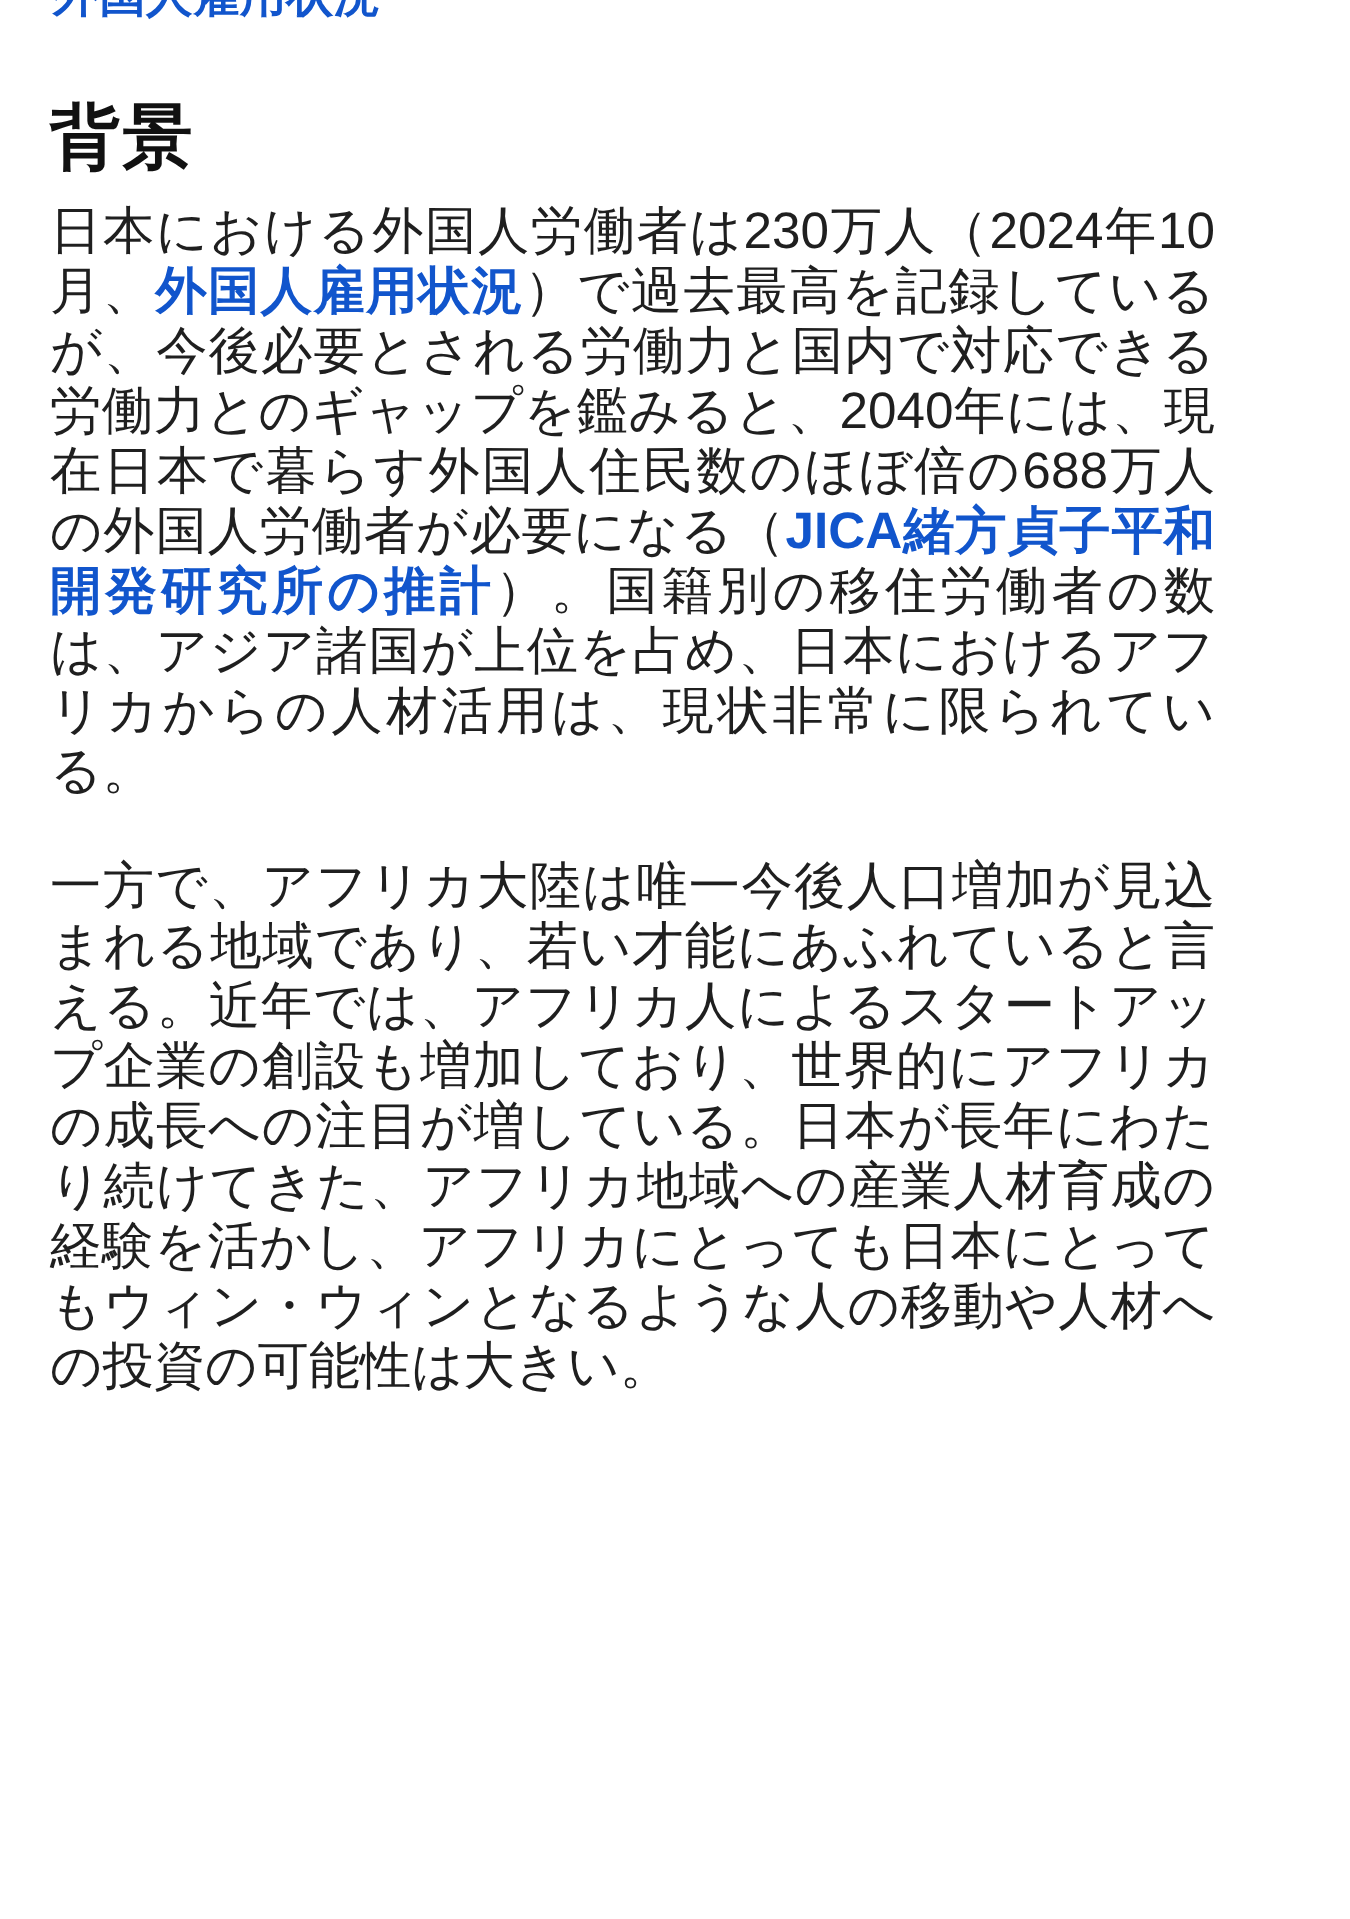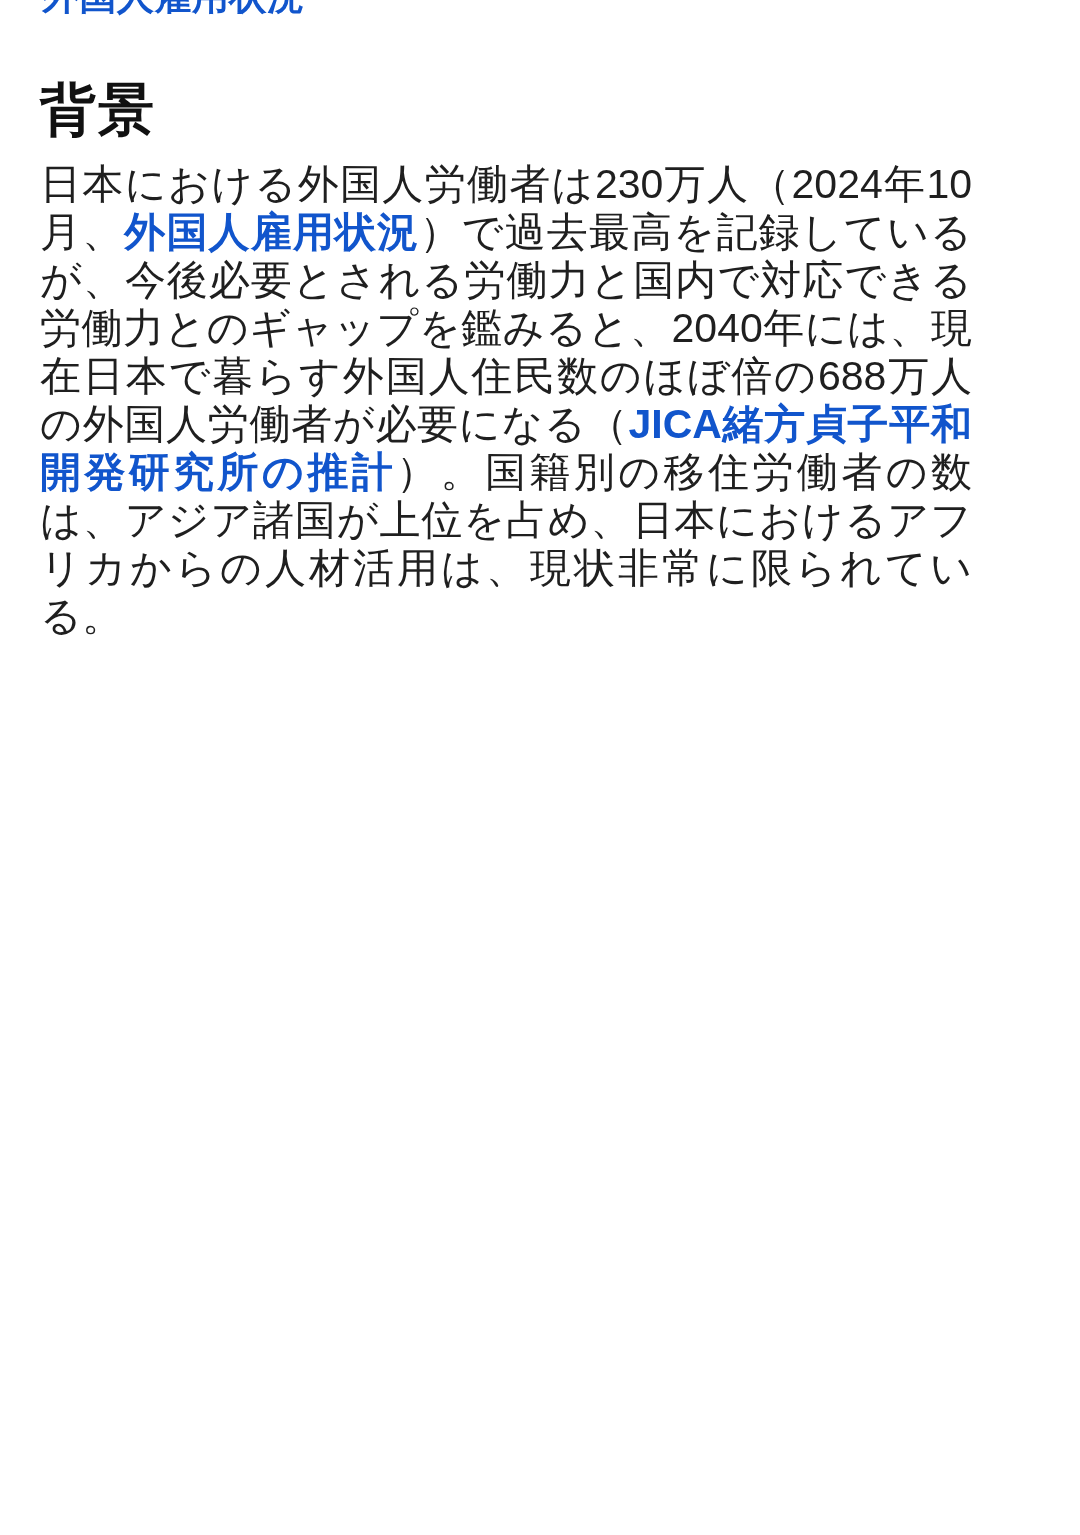--- a/index.html
+++ b/index.html
@@ -78,15 +78,16 @@
   <div class="top-cut">
     <span class="cut-text">外国人雇用状況</span>
   </div>
 
   <h1 class="section-title">背景</h1>
 
   <p class="body-text">
     <span>日本における外国人労働者は230万人（2024年10月、</span><a class="inline-link" href="#">外国人雇用状況</a><span>）で過去最高を記録しているが、今後必要とされる労働力と国内で対応できる労働力とのギャップを鑑みると、2040年には、現在日本で暮らす外国人住民数のほぼ倍の688万人の外国人労働者が必要になる（</span><a class="inline-link" href="#">JICA緒方貞子平和開発研究所の推計</a><span>）。国籍別の移住労働者の数は、アジア諸国が上位を占め、日本におけるアフリカからの人材活用は、現状非常に限られている。</span>
   </p>
 
+  <p class="body-text">一方で、アフリカ大陸は唯一今後人口増加が見込まれる地域であり、若い才能にあふれていると言える。近年では、アフリカ人によるスタートアップ企業の創設も増加しており、世界的にアフリカの成長への注目が増している。日本が長年にわたり続けてきた、アフリカ地域への産業人材育成の経験を活かし、アフリカにとっても日本にとってもウィン・ウィンとなるような人の移動や人材への投資の可能性は大きい。</p>
 
   <div class="bottom-spacer"></div>
 </div>
 
 </body></html>

